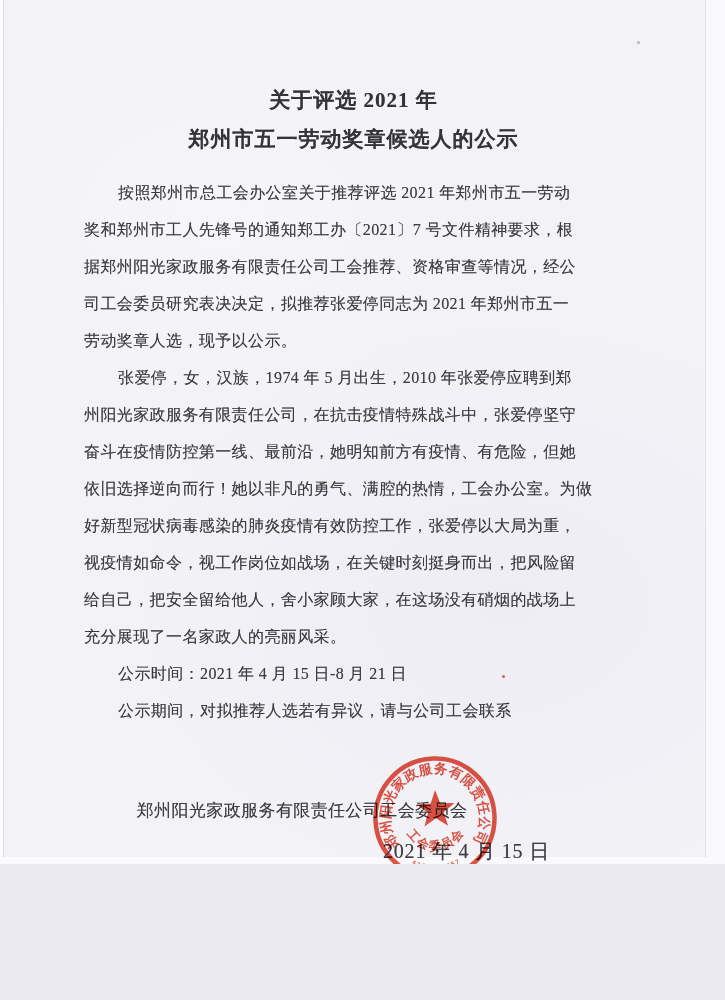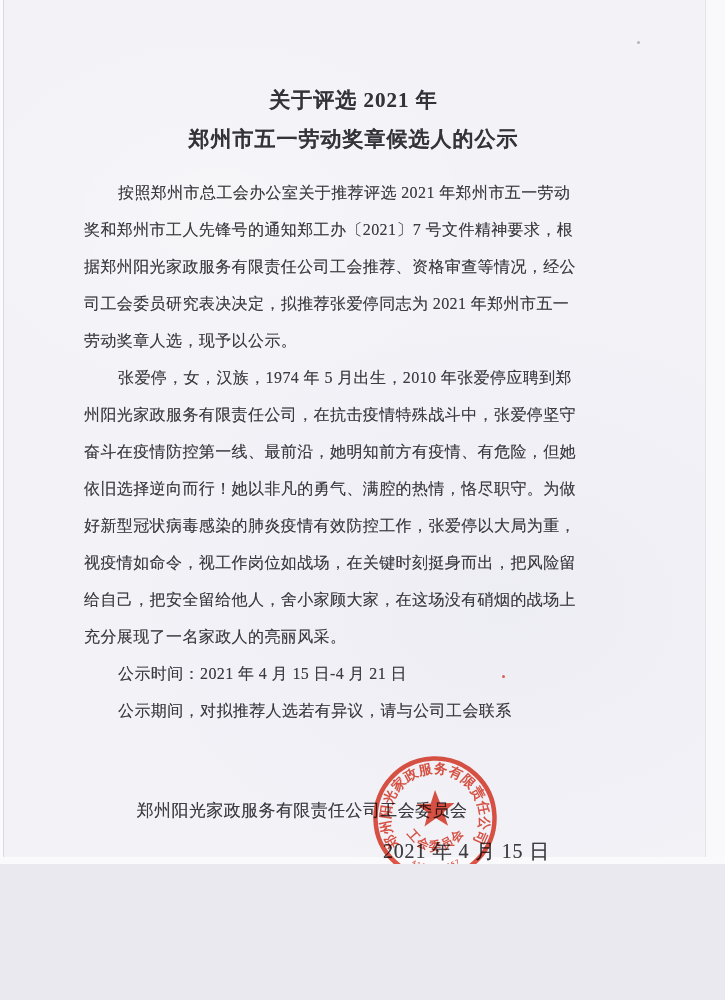--- a/index.html
+++ b/index.html
@@ -63,26 +63,26 @@
   <div class="doc-title t2">郑州市五一劳动奖章候选人的公示</div>
 
   <div class="body-line indent" style="top:183px">按照郑州市总工会办公室关于推荐评选 2021 年郑州市五一劳动</div>
   <div class="body-line" style="top:220px">奖和郑州市工人先锋号的通知郑工办〔2021〕7 号文件精神要求，根</div>
   <div class="body-line" style="top:257px">据郑州阳光家政服务有限责任公司工会推荐、资格审查等情况，经公</div>
   <div class="body-line" style="top:294px">司工会委员研究表决决定，拟推荐张爱停同志为 2021 年郑州市五一</div>
   <div class="body-line" style="top:331px">劳动奖章人选，现予以公示。</div>
   <div class="body-line indent" style="top:368px">张爱停，女，汉族，1974 年 5 月出生，2010 年张爱停应聘到郑</div>
   <div class="body-line" style="top:405px">州阳光家政服务有限责任公司，在抗击疫情特殊战斗中，张爱停坚守</div>
   <div class="body-line" style="top:442px">奋斗在疫情防控第一线、最前沿，她明知前方有疫情、有危险，但她</div>
-  <div class="body-line" style="top:479px">依旧选择逆向而行！她以非凡的勇气、满腔的热情，恪尽职守。为做</div>
+  <div class="body-line" style="top:479px">依旧选择逆向而行！她以非凡的勇气、满腔的热情，工会办公室。为做</div>
   <div class="body-line" style="top:553px">视疫情如命令，视工作岗位如战场，在关键时刻挺身而出，把风险留</div>
   <div class="body-line" style="top:516px">好新型冠状病毒感染的肺炎疫情有效防控工作，张爱停以大局为重，</div>
   <div class="body-line" style="top:590px">给自己，把安全留给他人，舍小家顾大家，在这场没有硝烟的战场上</div>
   <div class="body-line" style="top:627px">充分展现了一名家政人的亮丽风采。</div>
-  <div class="body-line indent" style="top:664px">公示时间：2021 年 4 月 15 日-4 月 21 日</div>
+  <div class="body-line indent" style="top:664px">公示时间：2021 年 4 月 15 日-8 月 21 日</div>
   <div class="body-line indent" style="top:701px">公示期间，对拟推荐人选若有异议，请与公司工会联系</div>
 
   <div class="sig-line">郑州阳光家政服务有限责任公司工会委员会</div>
   <div class="date-line">2021 年 4 月 15 日</div>
 
   <svg class="seal" viewBox="0 0 160 160">
     <defs>
       <path id="arcTop" d="M 41.03 102.5 A 45 45 0 1 1 118.97 102.5" fill="none"></path>
       <path id="arcInner" d="M 52.3 96 A 32 32 0 0 0 107.7 96" fill="none"></path>
       <path id="arcSerial" d="M 43.9 116.1 A 51 51 0 0 0 116.1 116.1" fill="none"></path>

